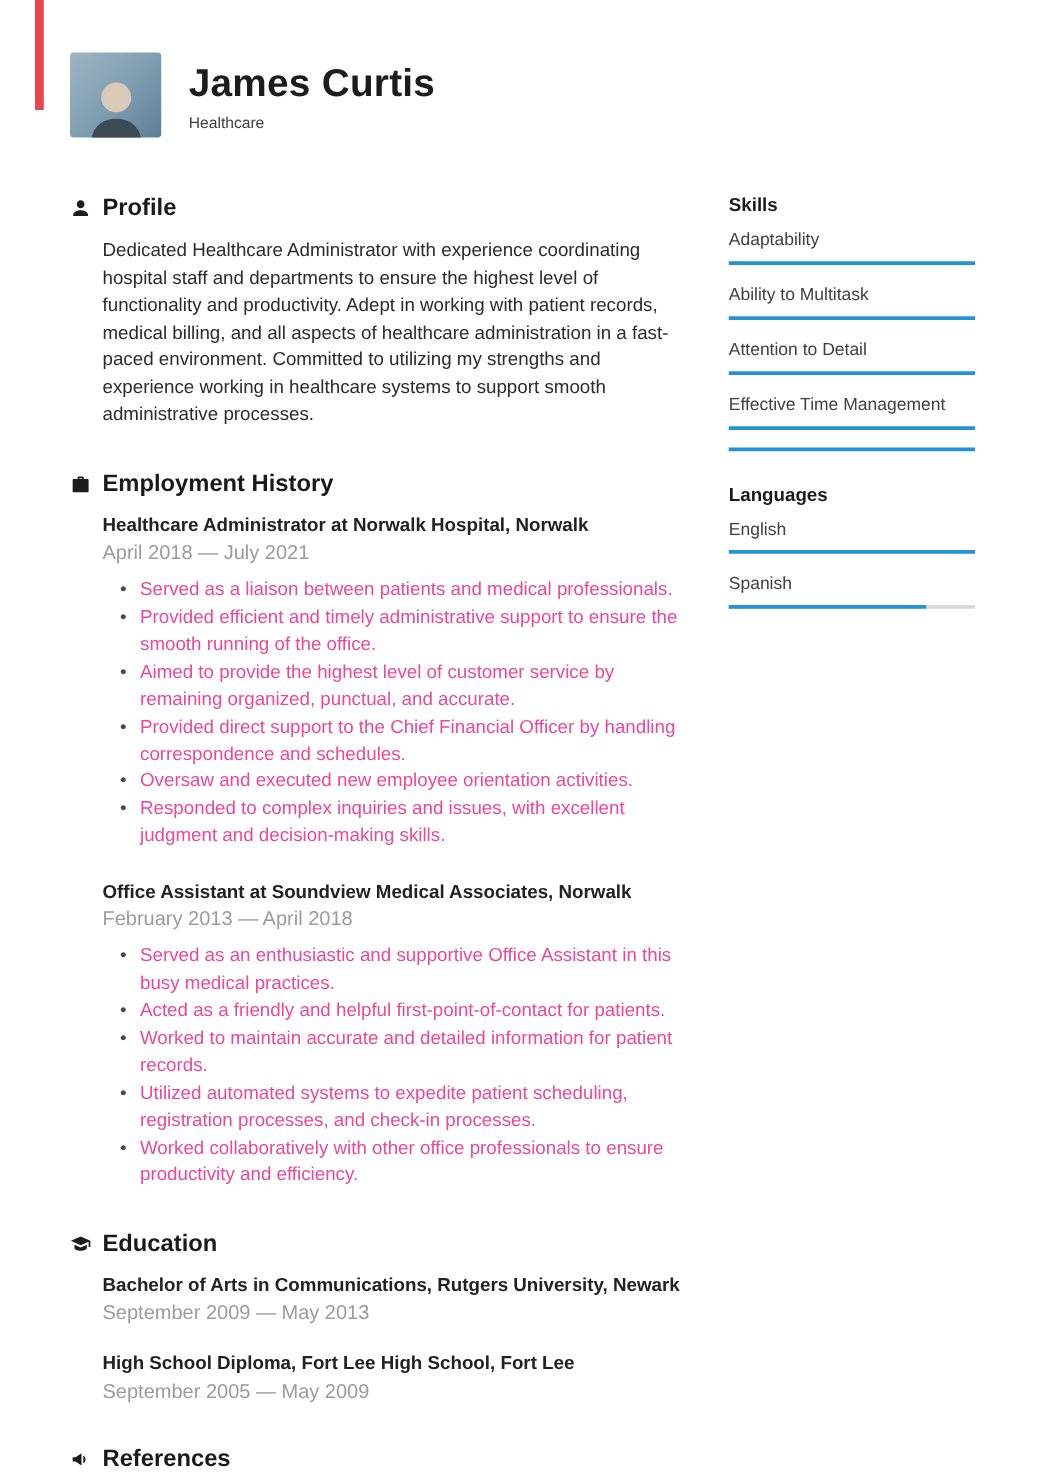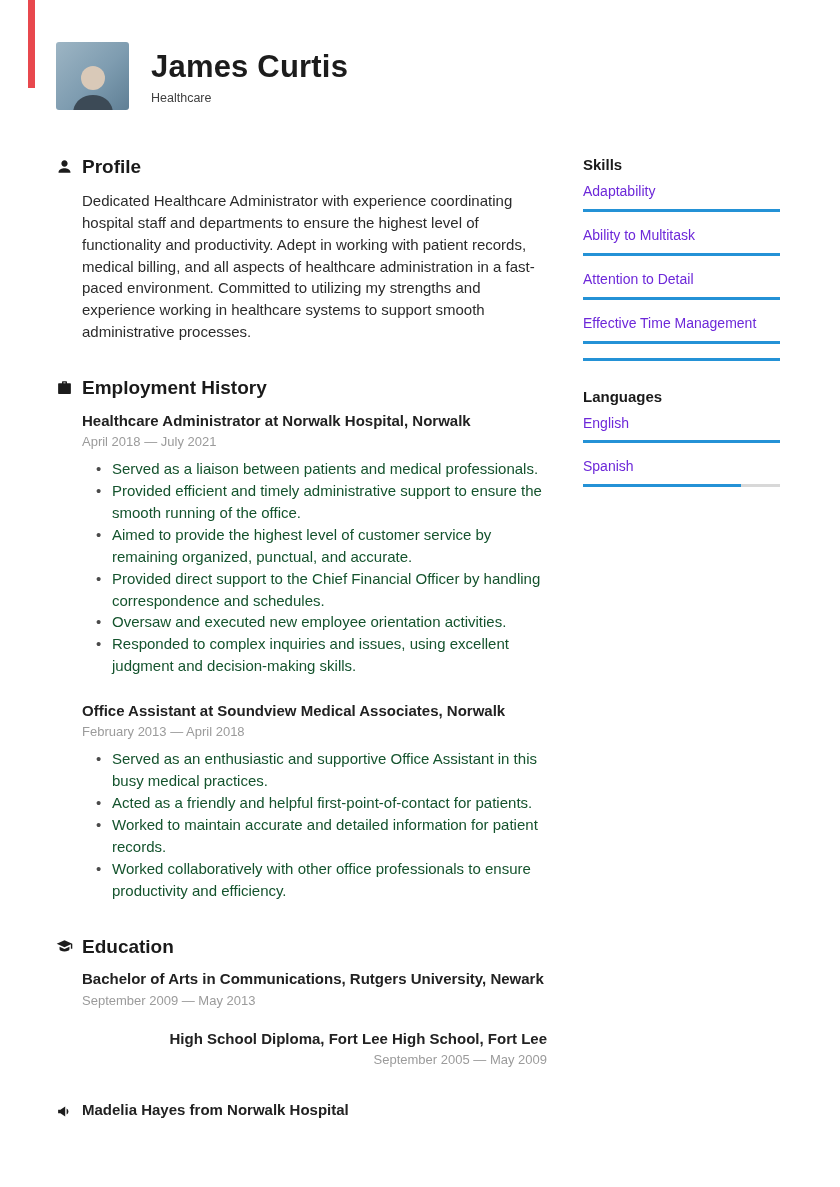--- a/index.html
+++ b/index.html
@@ -63,50 +63,50 @@
     font-weight: 700;
     color: #1a1a1a;
     margin-bottom: 12px;
     line-height: 1.15;
   }
   .body-text { font-size: 15px; line-height: 1.46; color: #2b2b2b; }
 
   .job { margin-bottom: 24px; }
   .job:last-child { margin-bottom: 0; }
   h3.item-title { font-size: 15px; font-weight: 700; color: #222222; line-height: 1.35; }
-  .dates { font-size: 13px; color: #9b9b9b; margin-top: 3px; margin-bottom: 9px; }
+  .dates { font-size: 16px; color: #9b9b9b; margin-top: 3px; margin-bottom: 9px; }
   ul.bullets { list-style: none; margin-left: 14px; }
   ul.bullets li {
     position: relative;
     padding-left: 16px;
     font-size: 15px;
     line-height: 1.46;
-    color: #14532d;
+    color: #ec4899;
   }
   ul.bullets li::before {
     content: "•";
     position: absolute; left: 0; top: 0;
     color: #4a4a4a;
   }
   .edu-item { margin-bottom: 21px; }
-  .edu-item:last-child { margin-bottom: 18px; text-align: right; }
+  .edu-item:last-child { margin-bottom: 18px; }
   .edu-item .dates { margin-bottom: 0; }
 
   .ref-name { font-size: 15px; font-weight: 700; color: #222222; }
   a.link { color: #45a0d6; text-decoration: none; }
 
   
   .side-section { margin-bottom: 27px; }
   h3.side-heading { font-size: 15px; font-weight: 700; color: #1a1a1a; margin-bottom: 9px; }
   .detail-line { font-size: 14px; line-height: 1.55; color: #2b2b2b; }
   .detail-email { margin-top: 9px; font-size: 13.5px; }
 
   .meter-item { margin-bottom: 14px; }
   .meter-item:last-child { margin-bottom: 0; }
-  .meter-label { font-size: 14px; color: #6d28d9; line-height: 1.35; margin-bottom: 8px; }
+  .meter-label { font-size: 14px; color: #404040; line-height: 1.35; margin-bottom: 8px; }
   .meter-track { width: 100%; height: 3px; background: #d8d8d8; position: relative; }
   .meter-fill { height: 3px; background: #2492d6; width: 0; }
 </style>
 </head>
 <body>
 
 <div class="page">
   <div class="accent-bar"></div>
 
   <header>
@@ -146,31 +146,32 @@
 
         <div class="job">
           <h3 class="item-title">Healthcare Administrator at Norwalk Hospital, Norwalk</h3>
           <div class="dates">April 2018 — July 2021</div>
           <ul class="bullets">
             <li>Served as a liaison between patients and medical professionals.</li>
             <li>Provided efficient and timely administrative support to ensure the smooth running of the office.</li>
             <li>Aimed to provide the highest level of customer service by remaining organized, punctual, and accurate.</li>
             <li>Provided direct support to the Chief Financial Officer by handling correspondence and schedules.</li>
             <li>Oversaw and executed new employee orientation activities.</li>
-            <li>Responded to complex inquiries and issues, using excellent judgment and decision-making skills.</li>
+            <li>Responded to complex inquiries and issues, with excellent judgment and decision-making skills.</li>
           </ul>
         </div>
 
         <div class="job">
           <h3 class="item-title">Office Assistant at Soundview Medical Associates, Norwalk</h3>
           <div class="dates">February 2013 — April 2018</div>
           <ul class="bullets">
             <li>Served as an enthusiastic and supportive Office Assistant in this busy medical practices.</li>
             <li>Acted as a friendly and helpful first-point-of-contact for patients.</li>
             <li>Worked to maintain accurate and detailed information for patient records.</li>
+            <li>Utilized automated systems to expedite patient scheduling, registration processes, and check-in processes.</li>
             <li>Worked collaboratively with other office professionals to ensure productivity and efficiency.</li>
           </ul>
         </div>
       </section>
 
       <section class="section">
         <span class="sec-icon">
           <svg viewBox="0 0 24 24">
               <path d="M12 3 1 8l11 5 9-4.1V15h2V8L12 3zM5 12.4V16c0 1.8 3.1 3.2 7 3.2s7-1.4 7-3.2v-3.6l-7 3.2-7-3.2z"></path>
             </svg>
@@ -186,20 +187,21 @@
           <div class="dates">September 2005 — May 2009</div>
         </div>
       </section>
 
       <section class="section">
         <span class="sec-icon">
           <svg viewBox="0 0 24 24">
               <path d="M3 9.5v5h3.2L13 19V5L6.2 9.5H3zm14.6 2.5a4.8 4.8 0 0 0-2.6-4.3v8.6a4.8 4.8 0 0 0 2.6-4.3z"></path>
             </svg>
         </span>
+        <h2 class="sec-heading">References</h2>
         <div class="ref-name">Madelia Hayes from Norwalk Hospital</div>
 
       </section>
 
     </main>
 
     <aside class="sidebar">
 
 
       <div class="side-section">

